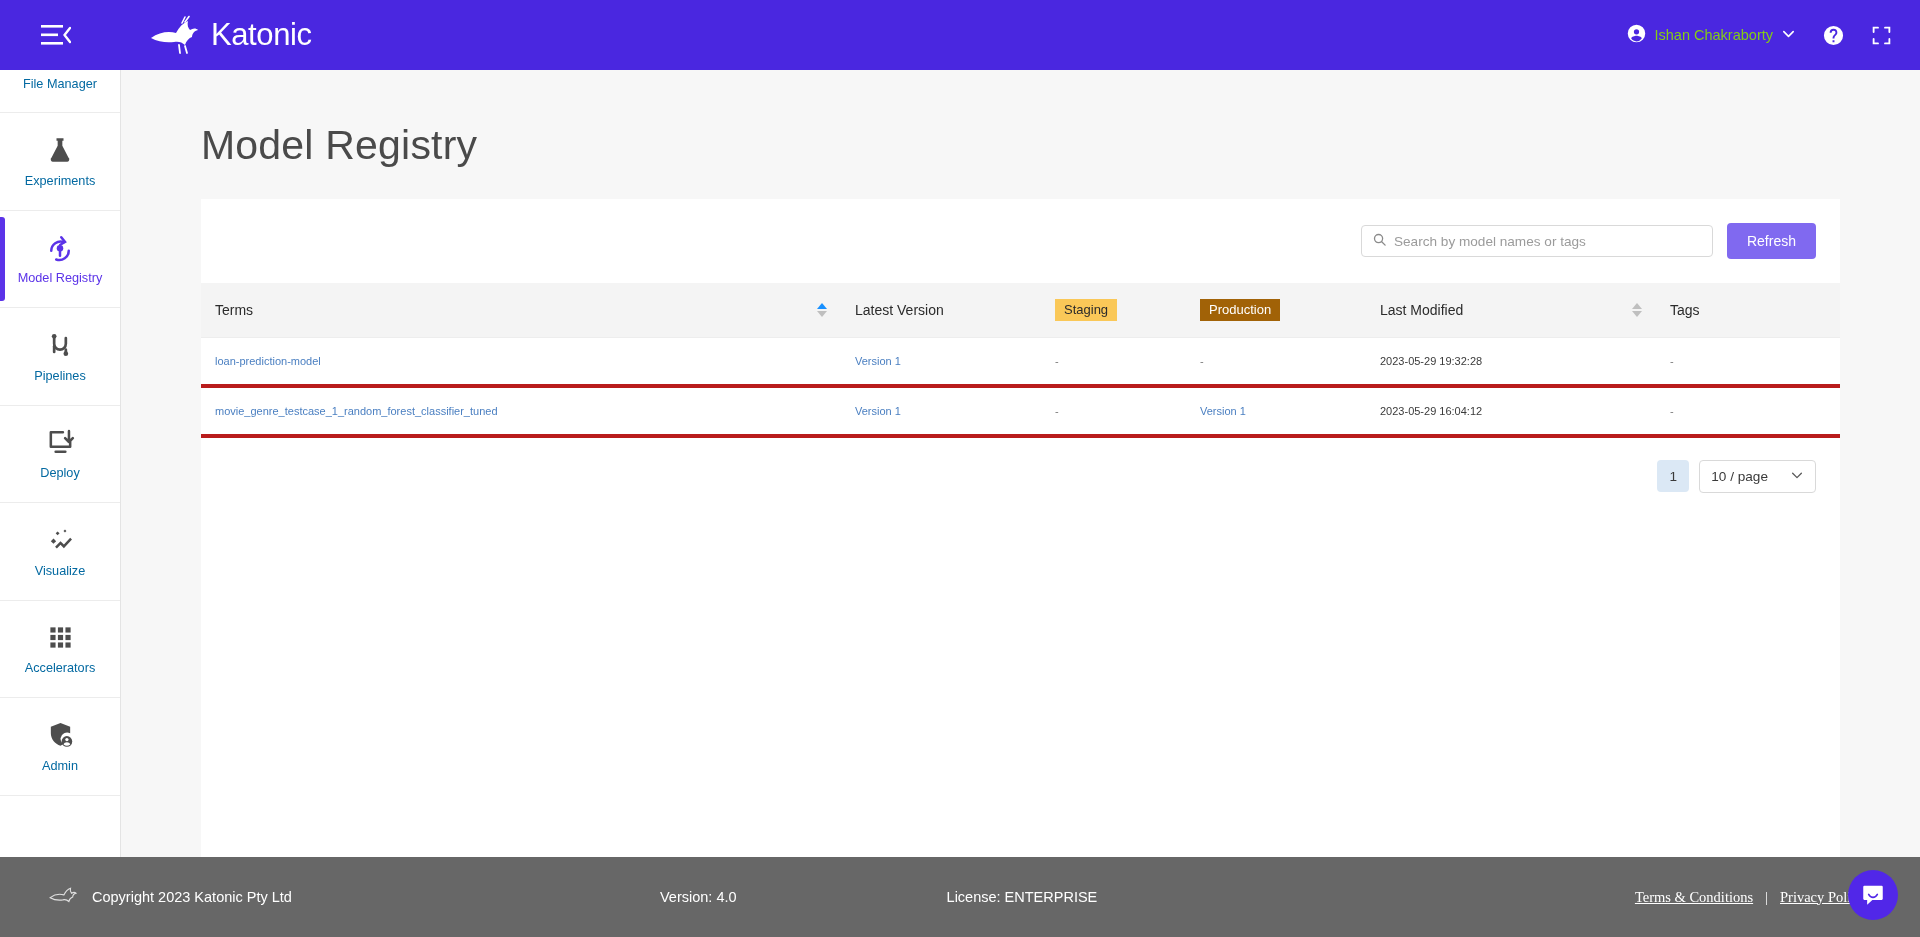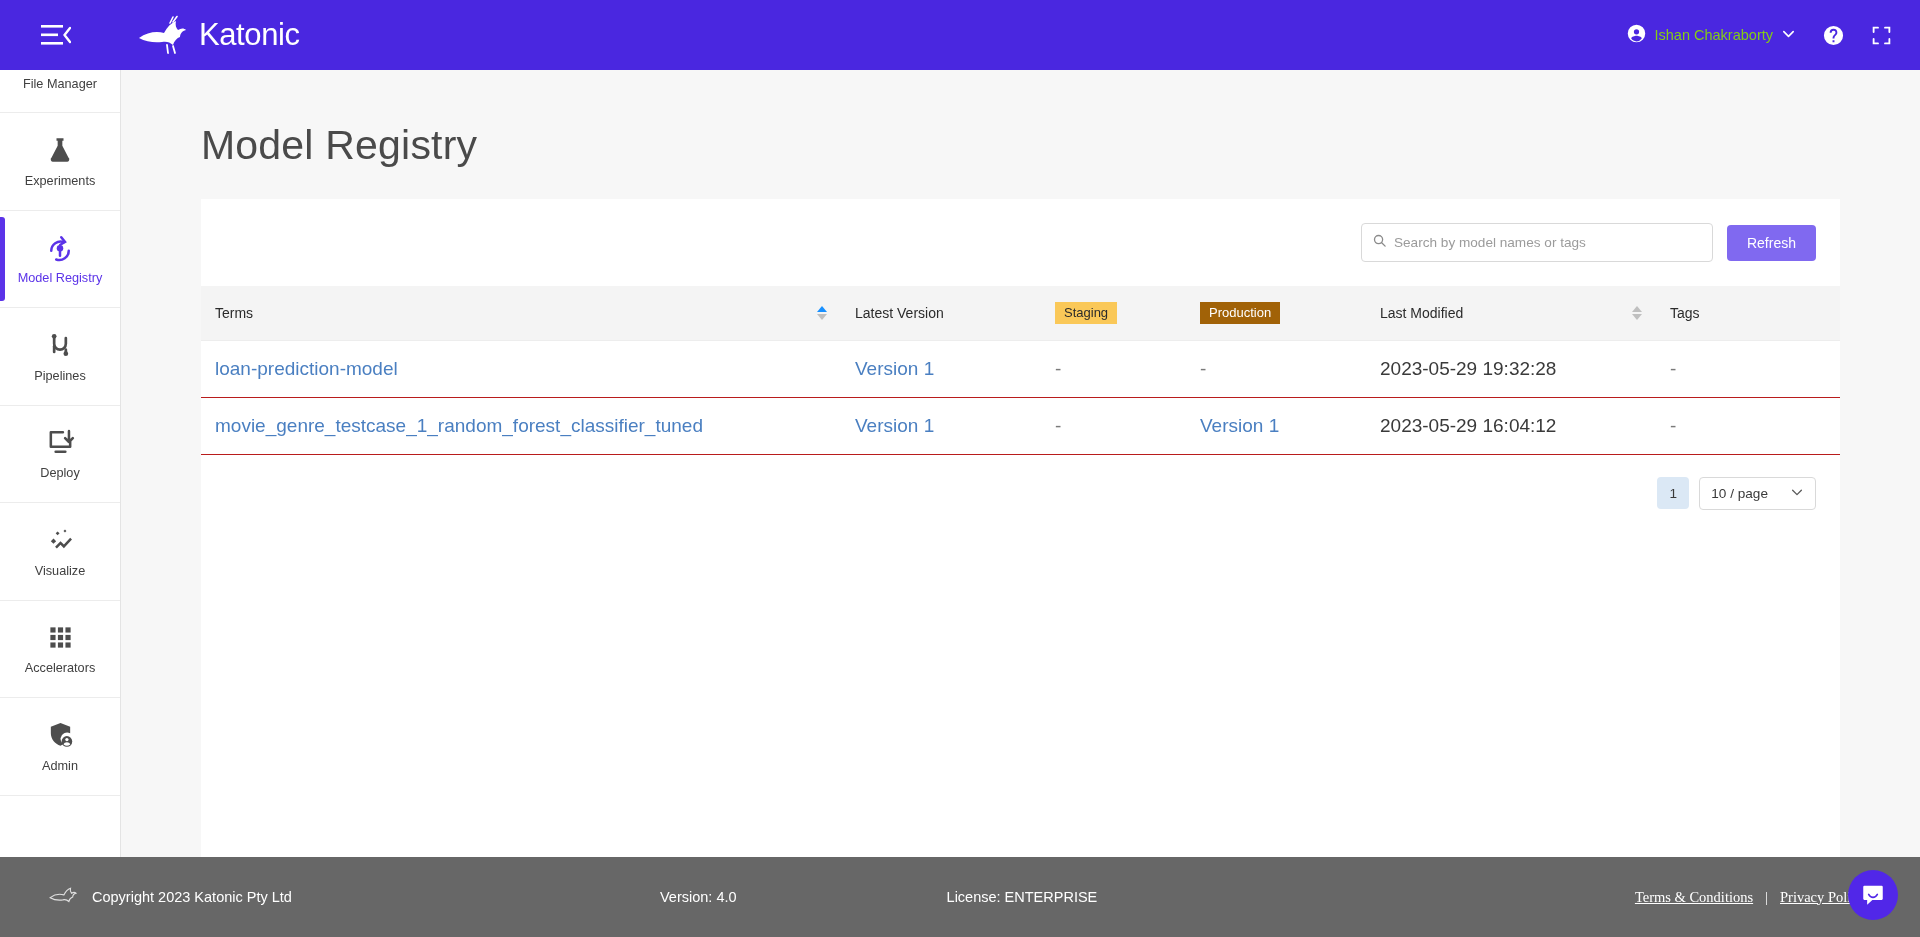--- a/index.html
+++ b/index.html
@@ -6,21 +6,21 @@
   html, body {
     width: 1920px; height: 937px;
     font-family: "Liberation Sans", sans-serif;
     background: #ffffff; overflow: hidden;
   }
   body { position: relative; }
 
   
   .topbar {
     position: absolute; top: 0; left: 0; width: 1920px; height: 70px;
-    background: #4a27e0; display: flex; align-items: center; z-index: 20;
+    background: #4a27e0; display: flex; align-items: center; z-index: 20; gap: 12px;
   }
   .menu-toggle {
     width: 42px; height: 42px; margin-left: 35px;
     display: flex; align-items: center; justify-content: center; cursor: pointer;
   }
   .brand { display: flex; align-items: center; margin-left: 60px; }
   .brand-logo { width: 58px; height: 40px; }
   .brand-name {
     color: #ffffff; font-size: 31px; letter-spacing: -0.4px;
     margin-left: 4px; font-weight: 400;
@@ -37,21 +37,21 @@
   .sidebar {
     position: absolute; top: 70px; left: 0; width: 121px; height: 797px;
     background: #ffffff; border-right: 1px solid #e4e4e4; z-index: 15;
   }
   .nav-item {
     position: relative; height: 97.5px; display: flex; flex-direction: column;
     align-items: center; justify-content: center; gap: 9px;
     border-bottom: 1px solid #ececec; cursor: pointer; background: #fff;
   }
   .nav-item:first-child { height: 43px; justify-content: flex-start; padding-top: 8px; }
-  .nav-item .nav-label { font-size: 12.7px; color: #404040; text-align: center; line-height: 1.1; }
+  .nav-item .nav-label { font-size: 12.7px; color: #0369a1; text-align: center; line-height: 1.1; }
   .nav-item.active .nav-label { color: #5b33e8; }
   .nav-item.active::before {
     content: ""; position: absolute; left: 0; top: 6px; bottom: 6px; width: 5px;
     background: #5b33e8; border-radius: 0 3px 3px 0;
   }
   .nav-icon { display: flex; align-items: center; justify-content: center; height: 32px; }
 
   
   .main {
     position: absolute; top: 70px; left: 121px; width: 1799px; height: 797px;
@@ -63,21 +63,21 @@
   }
   .card {
     margin: 30px 80px 0 80px; background: #ffffff; min-height: 660px;
     padding: 24px 0 0 0;
   }
   .card-toolbar {
     display: flex; justify-content: flex-end; align-items: center;
     padding: 0 24px 0 0; gap: 14px; margin-bottom: 24px;
   }
   .search-wrap {
-    width: 352px; height: 39px; border: 1px solid #d9d9d9; border-radius: 4px;
+    width: 352px; height: 32px; border: 1px solid #d9d9d9; border-radius: 4px;
     display: flex; align-items: center; padding: 12px 10px; background: #fff;
   }
   .search-input {
     border: none; outline: none; font-size: 13.6px; color: #3c3c3c;
     width: 100%; margin-left: 7px; font-family: "Liberation Sans", sans-serif;
   }
   .search-input::placeholder { color: #9b9b9b; }
   .refresh-btn {
     background: #8069f0; color: #fff; border: none; border-radius: 4px;
     height: 36px; padding: 0 20px; font-size: 14px; cursor: pointer;
@@ -97,22 +97,22 @@
   .tri-up { border-bottom: 6px solid #bfbfbf; }
   .tri-down { border-top: 6px solid #bfbfbf; }
   .tri-up.on { border-bottom-color: #1890ff; }
   .badge {
     display: inline-block; padding: 3px 9px; border-radius: 0;
     font-size: 13px; line-height: 1.2;
   }
   .badge-staging { background: #fac858; color: #2b2b2b; }
   .badge-production { background: #a16207; color: #ffffff; }
   tbody td {
-    padding: 17px 14px; font-size: 19px; color: #3a3a3a;
-    border-bottom: 1px solid #b91c1c; vertical-align: middle;
+    padding: 17px 14px; font-size: 11px; color: #3a3a3a;
+    border-bottom: 4px solid #b91c1c; vertical-align: middle;
   }
   .link { color: #4a7fc1; text-decoration: none; cursor: pointer; }
   .dash { color: #7a7a7a; }
 
   .col-name { width: 640px; }
   .col-latest { width: 200px; }
   .col-staging { width: 145px; }
   .col-prod { width: 180px; }
   .col-modified { width: 290px; }
   .col-tags { width: auto; }

